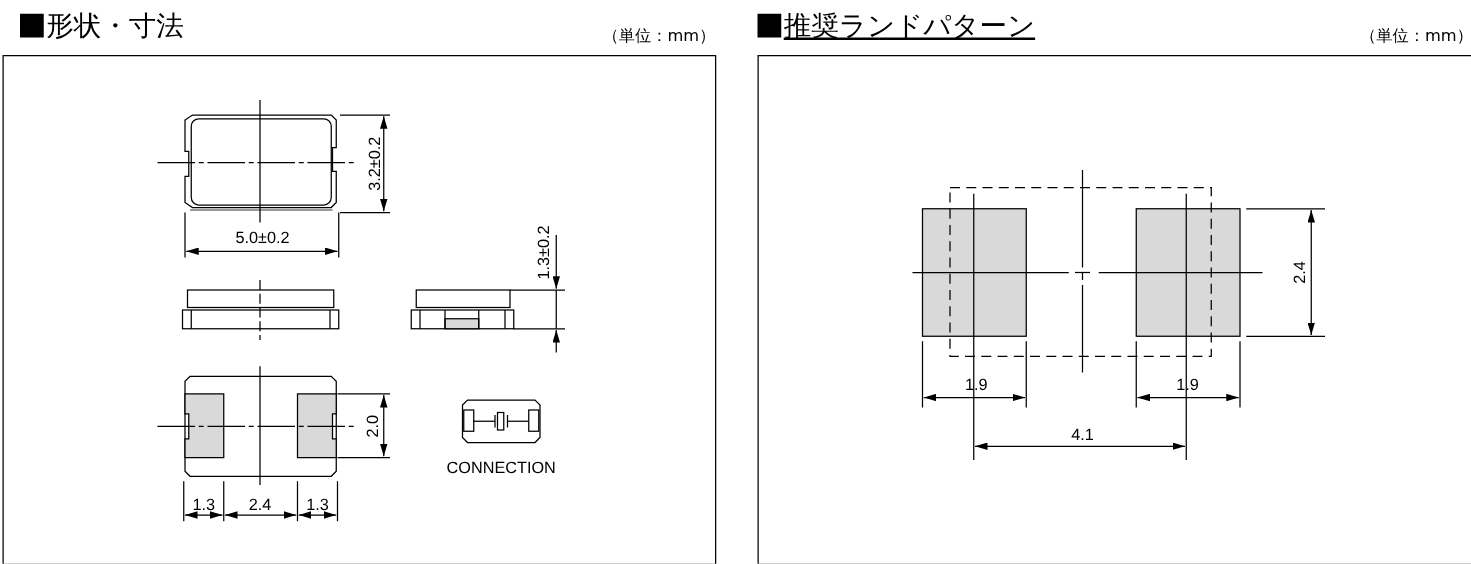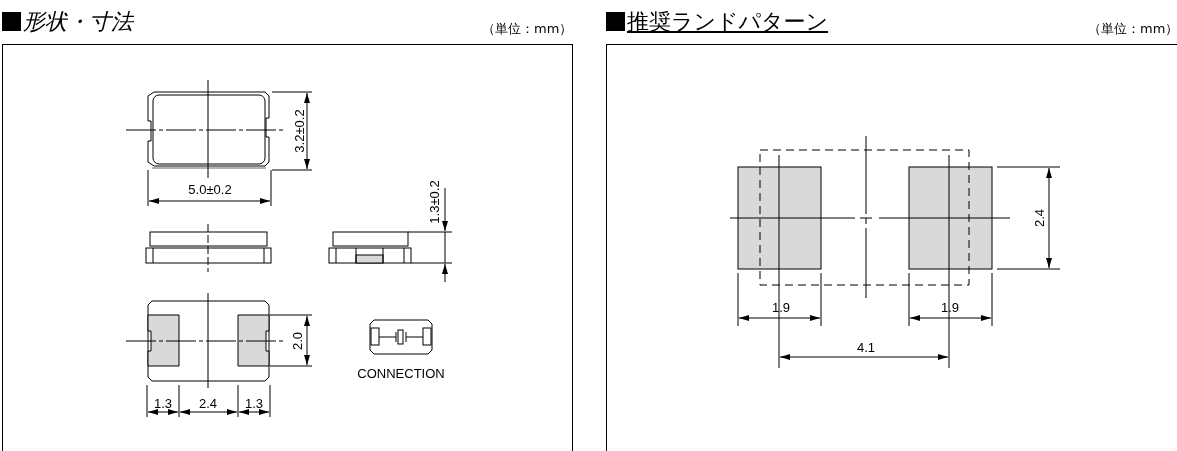--- a/index.html
+++ b/index.html
@@ -8,21 +8,21 @@
     .title { position: absolute; top: 8px; font-size: 22px; line-height: 28px; white-space: nowrap; }
     .title .sq { display: inline-block; width: 19px; height: 19px; background: #000; vertical-align: -2px; margin-right: 2px; }
     .unit { position: absolute; top: 20px; font-size: 13px; white-space: nowrap; }
     .panel { position: absolute; border: 1.5px solid #000; box-sizing: border-box; }
     svg { position: absolute; left: 0; top: 0; }
     svg text { font-family: "Liberation Sans", sans-serif; font-size: 13px; fill: #000; }
   </style>
 </head>
 <body>
 
-<div class="title" style="left:2px;font-style:italic;">
+<div class="title" style="left:16px;">
   <span class="sq"></span><span>形状・寸法</span>
 </div>
 <div class="unit" style="left:482px;">（単位：mm）</div>
 
 <div class="title" style="left:606px;text-decoration:underline;">
   <span class="sq"></span><span>推奨ランドパターン</span>
 </div>
 <div class="unit" style="left:1088px;">（単位：mm）</div>
 
 <div class="panel" style="left:2px; top:44px; width:571px; height:408px;"></div>

